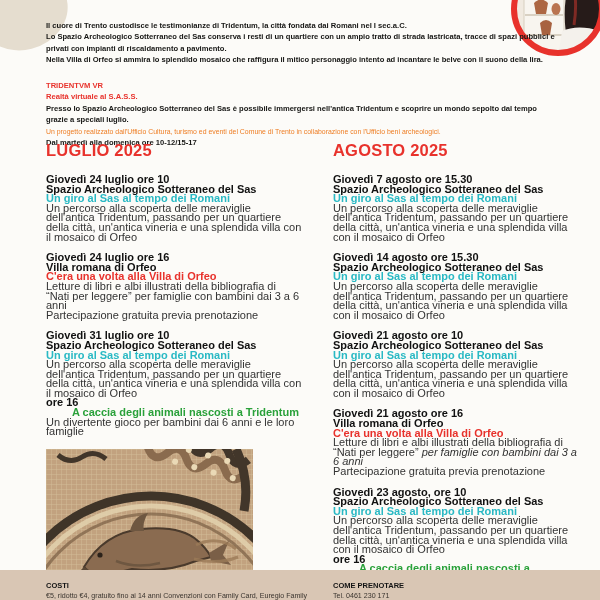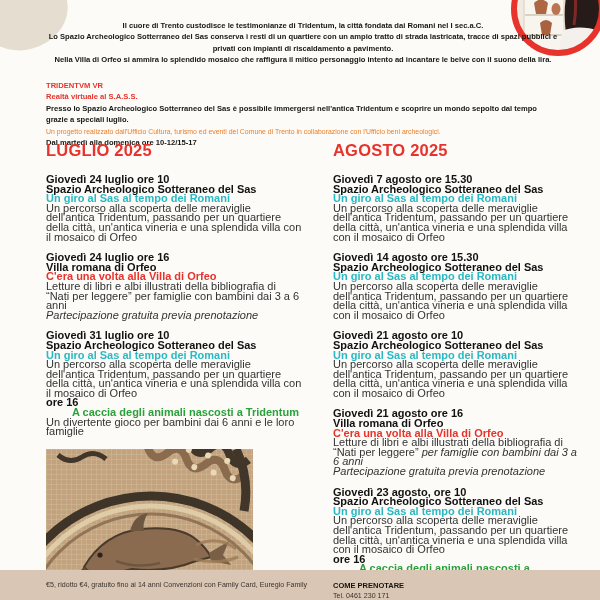--- a/index.html
+++ b/index.html
@@ -8,41 +8,41 @@
     background:#fcfbf8;font-family:"Liberation Sans",sans-serif;color:#1d1d1b;
   }
   
   #blob{position:absolute;left:-24px;top:-30px;width:92px;height:80px;
     background:#e5ddcf;border-radius:50%;transform:rotate(-14deg);}
   
   #photo{position:absolute;left:510px;top:-39px;width:96px;height:96px;}
   
   #intro{position:absolute;left:46px;top:20px;width:514px;
     font-size:7.6px;line-height:11.4px;font-weight:700;color:#161614;}
-  #intro p{margin:0;text-align:center;}
+  #intro p{margin:0;}
   
   #vr{position:absolute;left:46px;top:80px;width:514px;font-size:7.6px;line-height:11.4px;}
   #vr .red{color:#e8322c;font-weight:700;margin:0;}
   #vr .body{font-weight:700;margin:0;color:#161614;}
   #vr .credit{color:#ee7d23;font-size:6.9px;margin:0;font-weight:400;}
   #vr .hours{font-weight:700;margin:0;color:#161614;}
   
   #columns{position:absolute;left:46px;top:141px;width:534px;display:flex;gap:31px;}
   .col{width:256px;flex:none;}
   .col:last-child{width:247px;}
   .month{font-size:16.5px;font-weight:700;color:#e8322c;margin:0 0 15px 0;letter-spacing:.2px;}
   .event{margin-bottom:11px;}
   .ln{font-size:11px;line-height:9.6px;}
   .ln-date,.ln-venue,.ln-time{font-weight:700;color:#111;}
   .ln-teal{font-weight:700;color:#29b9c4;}
   .ln-red{font-weight:700;color:#e8322c;}
   .ln-green{font-weight:700;color:#2aa13a;margin-left:26px;}
   .ln-desc{color:#333;}
   .ln-desc em{font-style:italic;}
-  .ln-italic{color:#333;font-style:italic;}
+  .ln-italic{color:#333;}
   
   #mosaic-figure{margin:12px 0 0 0;width:207px;height:142px;display:block;}
   
   #footer{position:absolute;left:0;top:570px;width:600px;height:44px;
     background:#d9c6b4;box-sizing:border-box;padding:11px 20px 0 46px;display:flex;}
   #footer .fcol{width:287px;flex:none;}
   #footer .fcol+.fcol{width:240px;}
   .ftitle{font-size:7.5px;font-weight:700;color:#141414;margin:0 0 2px 0;}
   .fline{font-size:7.1px;line-height:9.4px;color:#3a342e;margin:0;}
 </style>
@@ -201,20 +201,21 @@
           <div class="ln ln-desc">Un percorso alla scoperta delle meraviglie dell'antica Tridentum, passando per un quartiere della città, un'antica vineria e una splendida villa con il mosaico di Orfeo</div>
           <div class="ln ln-time">ore 16</div>
           <div class="ln ln-green">A caccia degli animali nascosti a Tridentum</div>
           <div class="ln ln-desc">Un divertente gioco per bambini dai 6 anni e le loro famiglie</div>
         </div>
       </div>
     </div>
 
   <div id="footer">
     <div class="fcol">
+      <p class="ftitle">COSTI</p>
       <p class="fline">€5, ridotto €4, gratuito fino ai 14 anni Convenzioni con Family Card, Euregio Family</p>
 
     </div>
     <div class="fcol">
       <p class="ftitle">COME PRENOTARE</p>
       <p class="fline">Tel. 0461 230 171</p>
 
     </div>
   </div>
 

